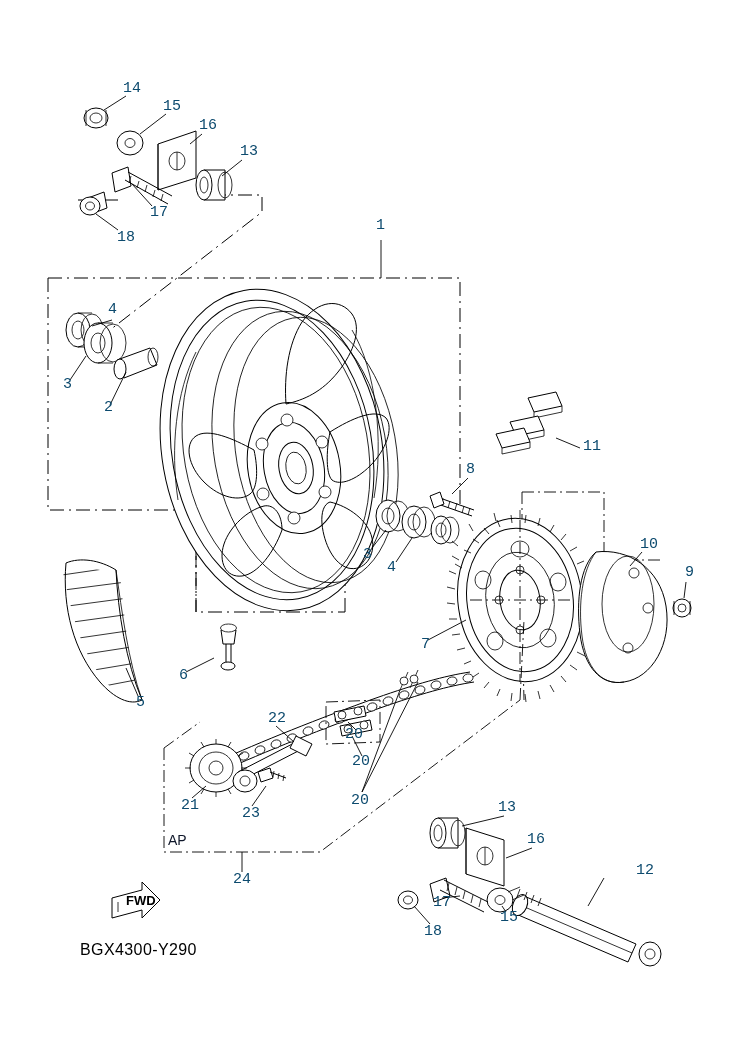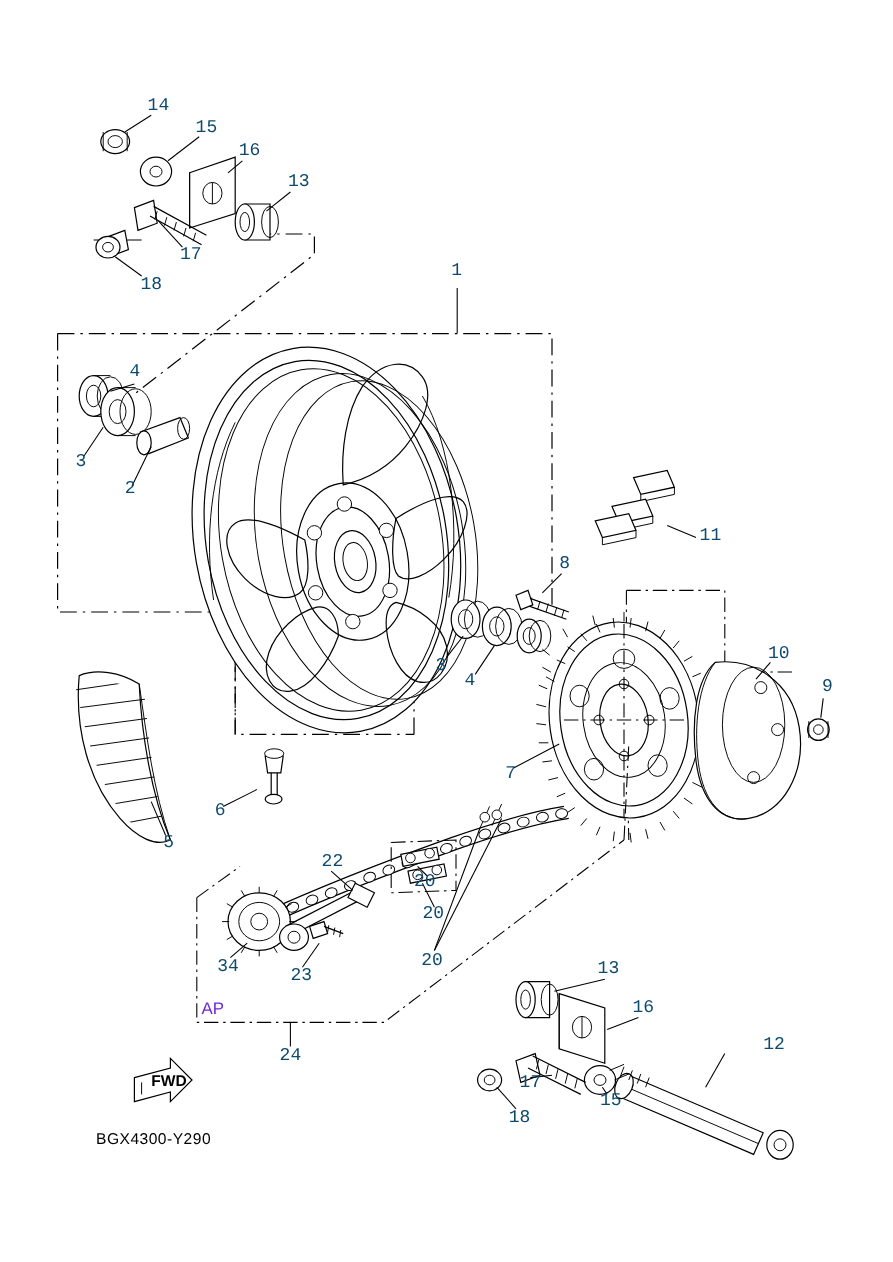--- a/index.html
+++ b/index.html
@@ -27,30 +27,30 @@
   .callout {
     position: absolute;
     font-size: 15px;
     color: #0c4a6e;
     font-family: Liberation Mono, monospace;
     white-space: nowrap;
     line-height: 1;
   }
   .partcode {
     position: absolute;
-    font-size: 13px;
+    font-size: 16px;
     letter-spacing: 0.4px;
     color: #000000;
     font-family: "Liberation Sans", sans-serif;
     white-space: nowrap;
   }
   .apcode {
     position: absolute;
     font-size: 14px;
-    color: #6d28d9;
+    color: #0f172a;
     font-family: "Liberation Sans", sans-serif;
   }
   .fwd-label {
     position: absolute;
     font-size: 13px;
     font-weight: bold;
     color: #000000;
     font-family: "Liberation Sans", sans-serif;
   }
 </style>
@@ -435,21 +435,21 @@
   <div class="callout" style="left:123px; top:81px;">14</div>
   <div class="callout" style="left:163px; top:99px;">15</div>
   <div class="callout" style="left:199px; top:118px;">16</div>
   <div class="callout" style="left:150px; top:205px;">17</div>
   <div class="callout" style="left:117px; top:230px;">18</div>
   <div class="callout" style="left:363px; top:547px;">3</div>
   <div class="callout" style="left:387px; top:560px;">4</div>
   <div class="callout" style="left:351px; top:793px;">20</div>
   <div class="callout" style="left:352px; top:754px;">20</div>
   <div class="callout" style="left:345px; top:727px;">20</div>
-  <div class="callout" style="left:181px; top:798px;">34</div>
+  <div class="callout" style="left:181px; top:798px;">21</div>
   <div class="callout" style="left:268px; top:711px;">22</div>
   <div class="callout" style="left:242px; top:806px;">23</div>
   <div class="callout" style="left:233px; top:872px;">24</div>
   <div class="callout" style="left:498px; top:800px;">13</div>
   <div class="callout" style="left:527px; top:832px;">16</div>
   <div class="callout" style="left:500px; top:910px;">15</div>
   <div class="callout" style="left:433px; top:895px;">17</div>
   <div class="callout" style="left:424px; top:924px;">18</div>
 
   <div class="apcode" style="left:168px; top:832px;">AP</div>

